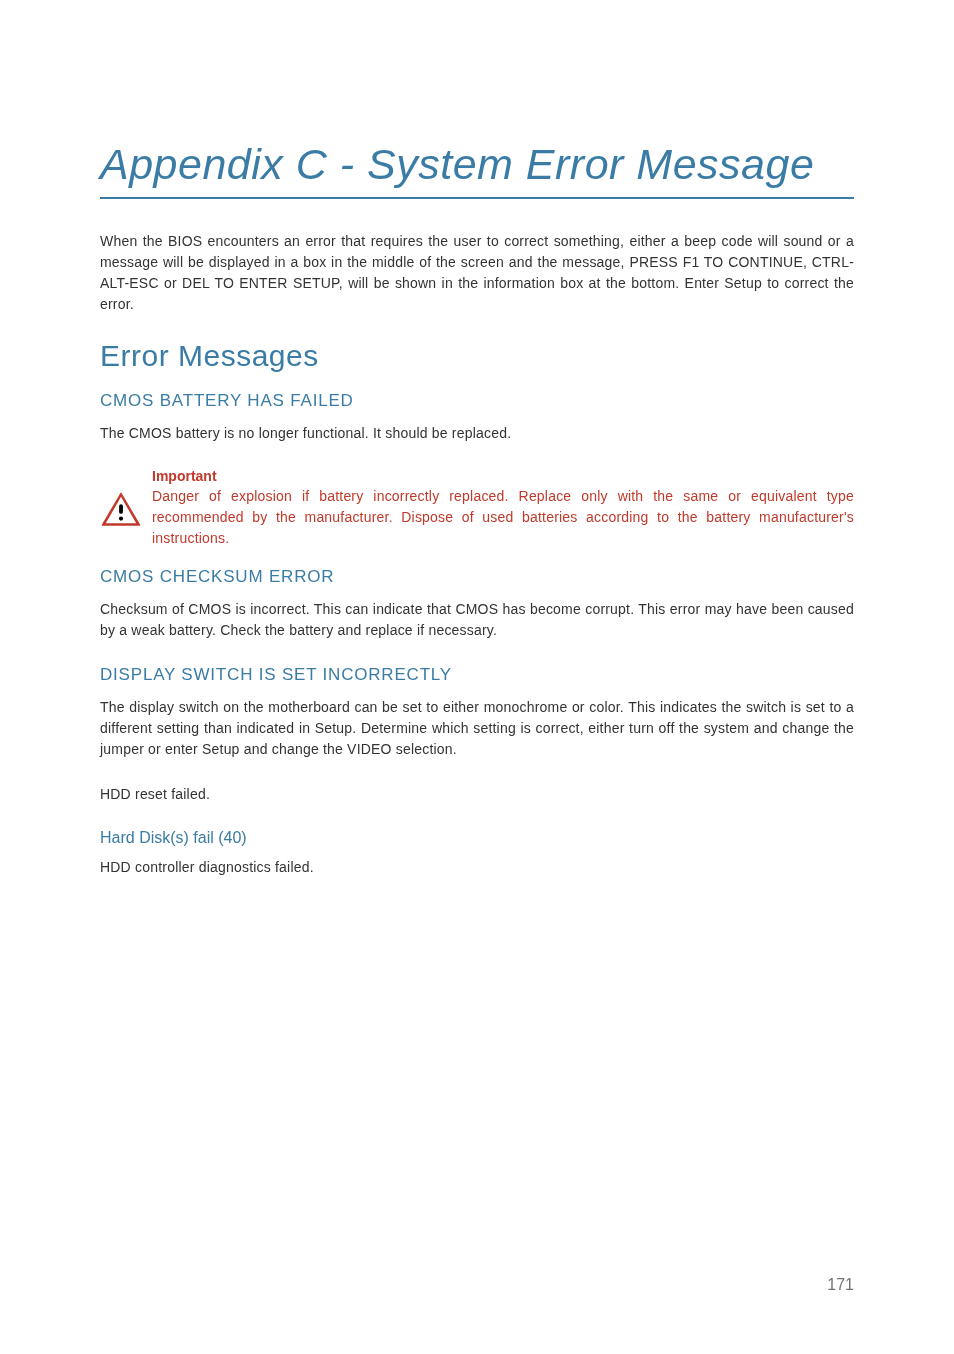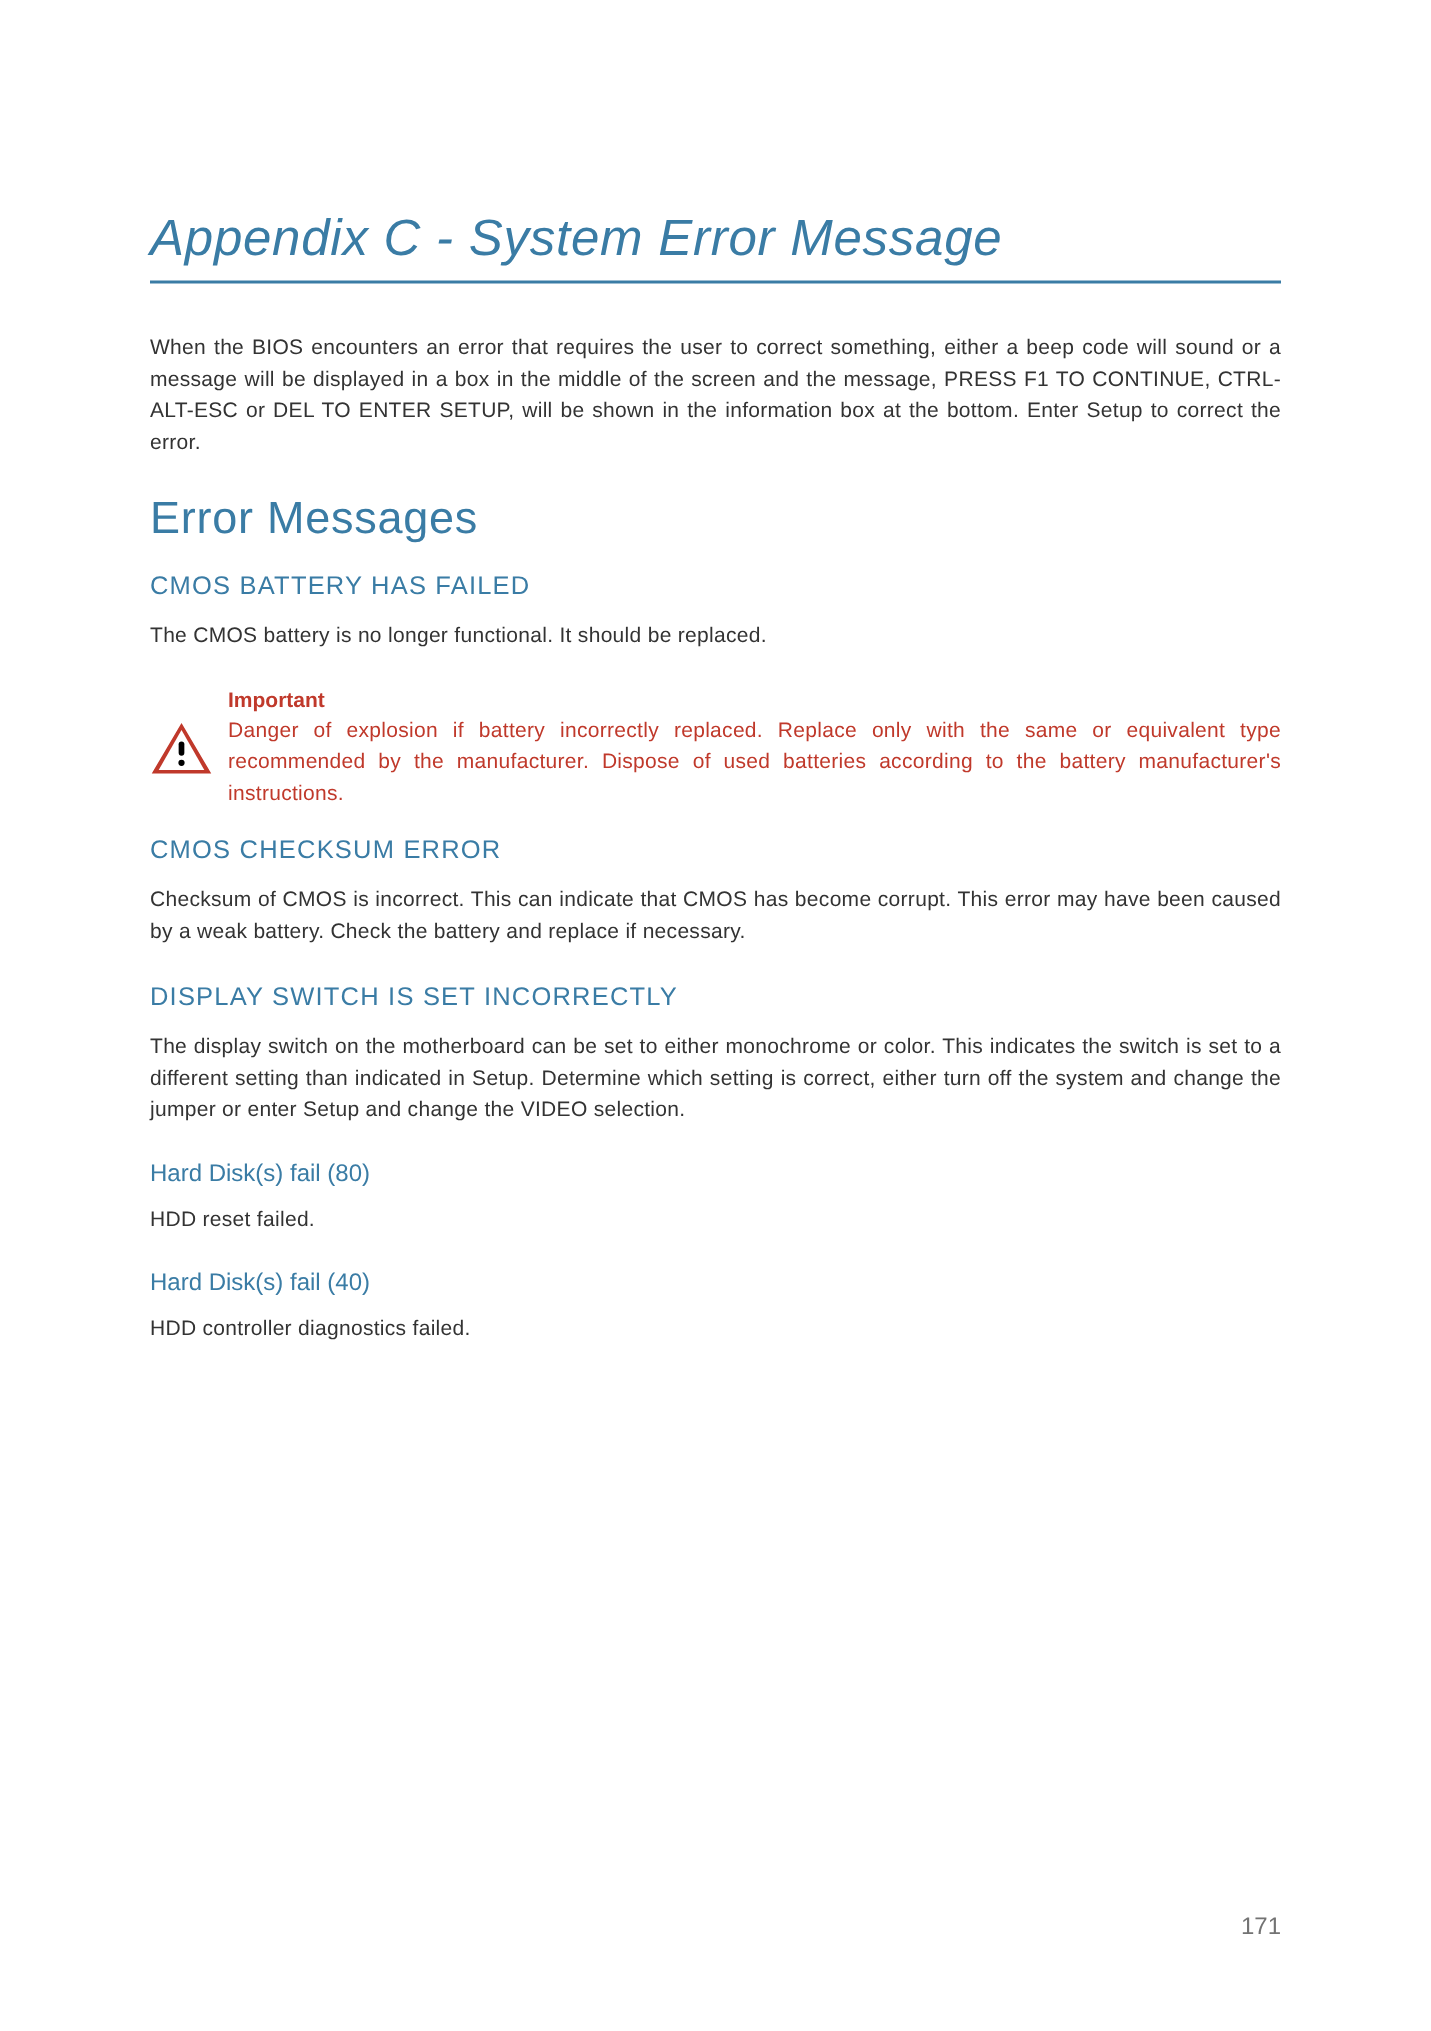--- a/index.html
+++ b/index.html
@@ -16,21 +16,21 @@
     position: relative;
   }
   .page {
     padding: 140px 100px 60px 100px;
   }
   .main-title {
     font-family: "Gill Sans", "Segoe UI", "Helvetica Neue", sans-serif;
     font-style: italic;
     font-weight: 400;
     color: #3a7ca5;
-    font-size: 34px;
+    font-size: 43px;
     border-bottom: 2px solid #3a7ca5;
     padding-bottom: 8px;
     margin-bottom: 32px;
     letter-spacing: 0.5px;
   }
   .body-text {
     font-size: 14px;
     line-height: 1.5;
     text-align: justify;
     color: #333333;
@@ -126,21 +126,20 @@
       <div class="important-text">Danger of explosion if battery incorrectly replaced. Replace only with the same or equivalent type recommended by the manufacturer. Dispose of used batteries according to the battery manufacturer's instructions.</div>
     </div>
   </div>
 
   <h3 class="sub-heading">CMOS CHECKSUM ERROR</h3>
   <p class="body-text">Checksum of CMOS is incorrect. This can indicate that CMOS has become corrupt. This error may have been caused by a weak battery. Check the battery and replace if necessary.</p>
 
   <h3 class="sub-heading">DISPLAY SWITCH IS SET INCORRECTLY</h3>
   <p class="body-text">The display switch on the motherboard can be set to either monochrome or color. This indicates the switch is set to a different setting than indicated in Setup. Determine which setting is correct, either turn off the system and change the jumper or enter Setup and change the VIDEO selection.</p>
 
-  <h4 class="small-heading">Hard Disk(s) fail (80)</h4>
   <p class="body-text">HDD reset failed.</p>
 
   <h4 class="small-heading">Hard Disk(s) fail (40)</h4>
   <p class="body-text">HDD controller diagnostics failed.</p>
 
 </div>
 
 <div class="page-number">171</div>
 
 </body></html>

